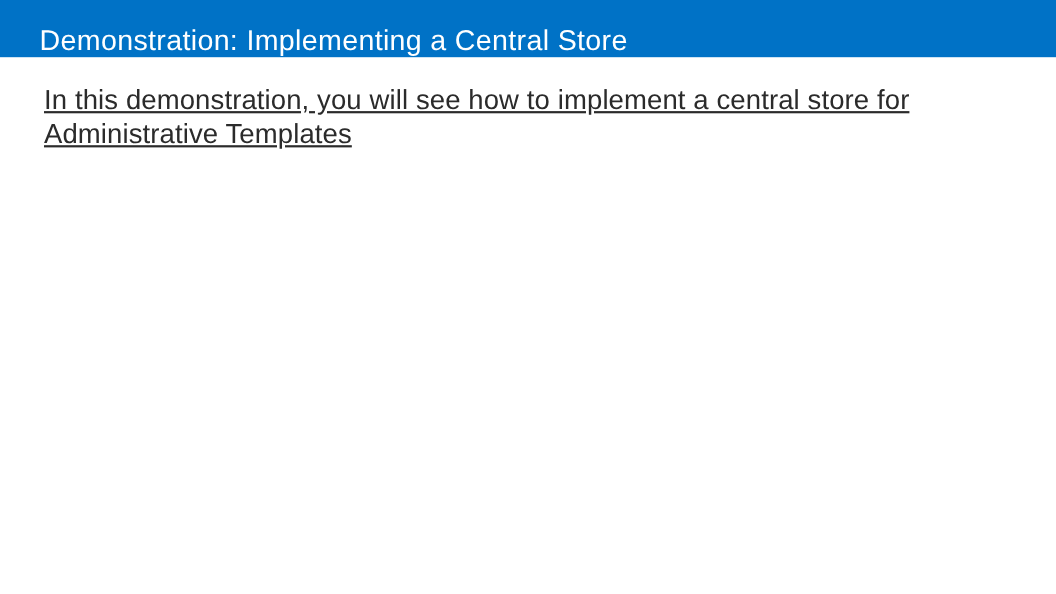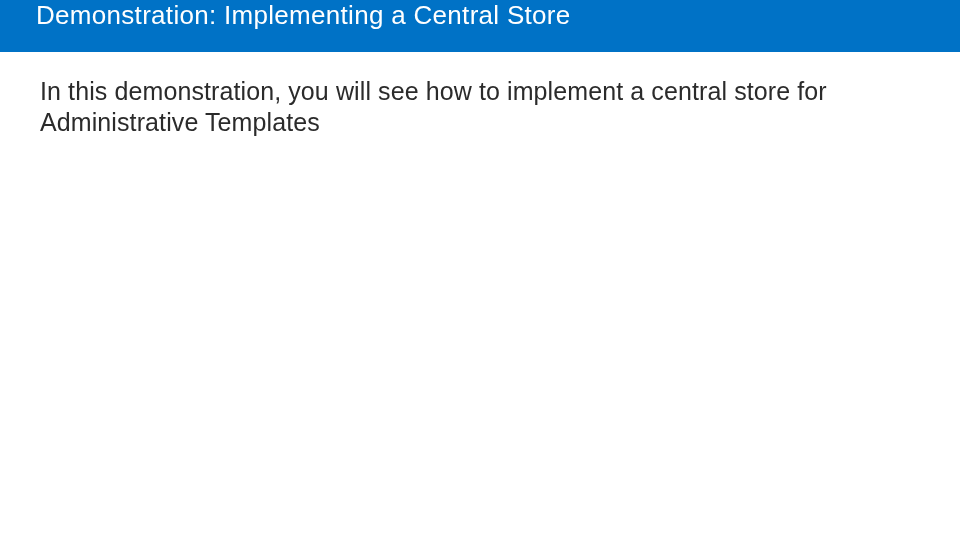--- a/index.html
+++ b/index.html
@@ -12,38 +12,39 @@
       height: 540px;
       font-family: "Segoe UI Light", "Segoe UI", -apple-system, BlinkMacSystemFont, sans-serif;
       background: #ffffff;
       overflow: hidden;
     }
     .header-bar {
       width: 100%;
       height: 52px;
       background: #0072c6;
       display: flex;
-      align-items: flex-start;
+      align-items: flex-end;
       padding-left: 36px;
     }
     .header-title {
       color: #ffffff;
       font-size: 26px;
       font-weight: 300;
       letter-spacing: 0.3px;
     }
     .content-area {
       padding: 24px 40px 0 40px;
     }
     .body-text {
       color: #2b2b2b;
       font-size: 25px;
       font-weight: 300;
       line-height: 1.25;
       letter-spacing: 0.1px;
+      text-decoration: underline;
     }
   </style>
 </head>
 <body>
 
 <div class="header-bar">
   <div class="header-title">Demonstration: Implementing a Central Store</div>
 </div>
 
 <div class="content-area">

